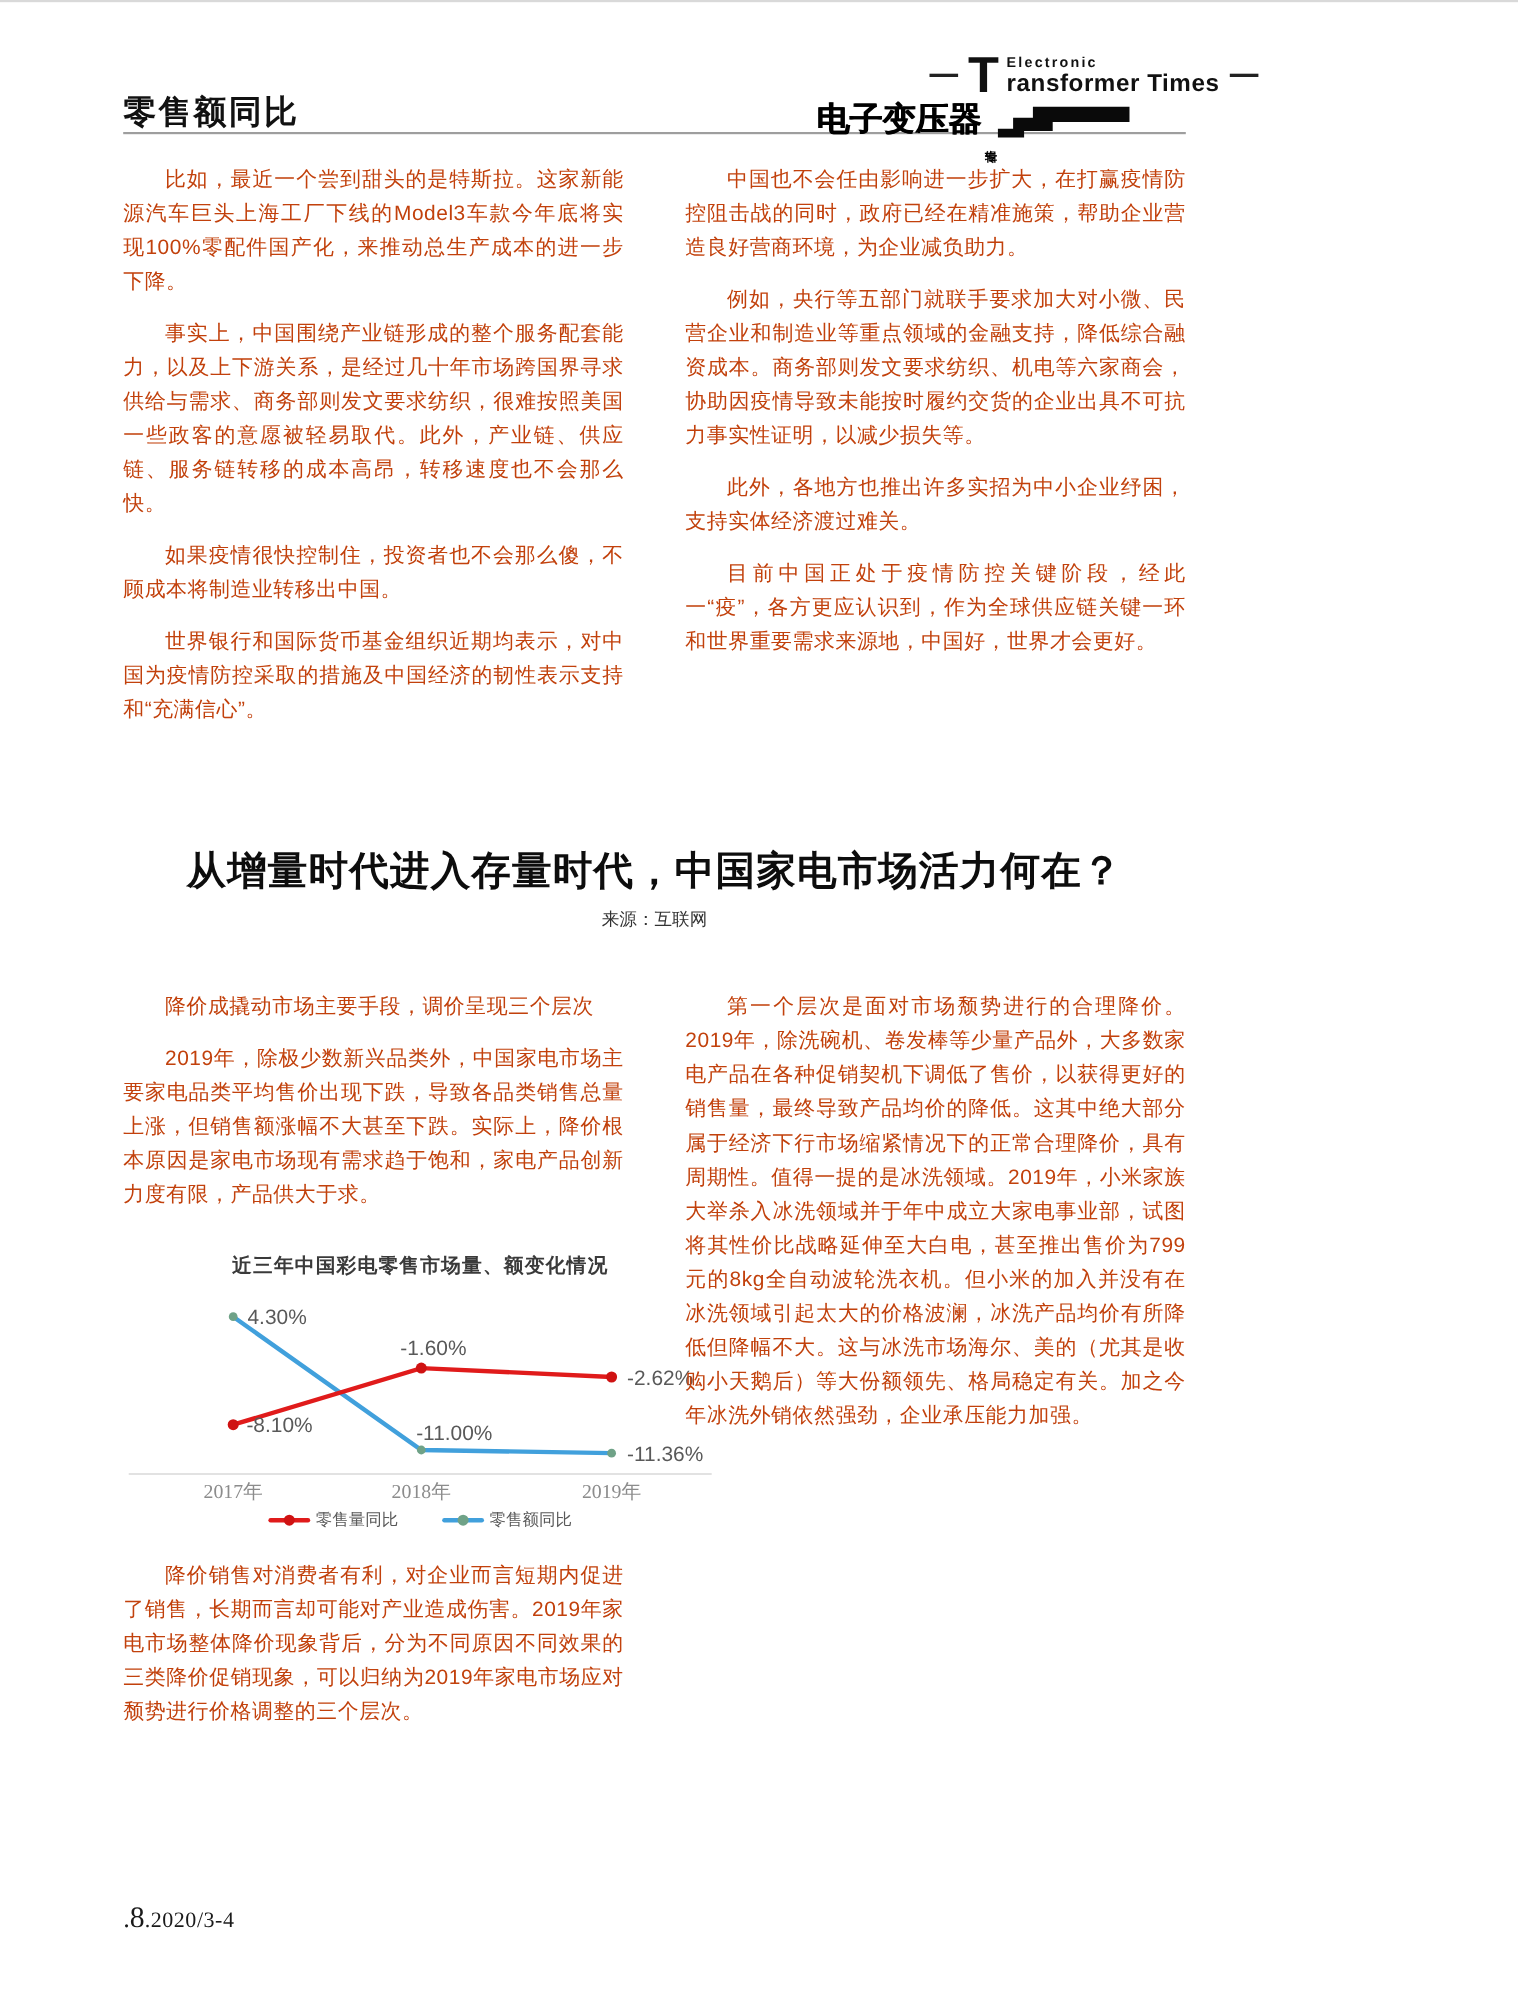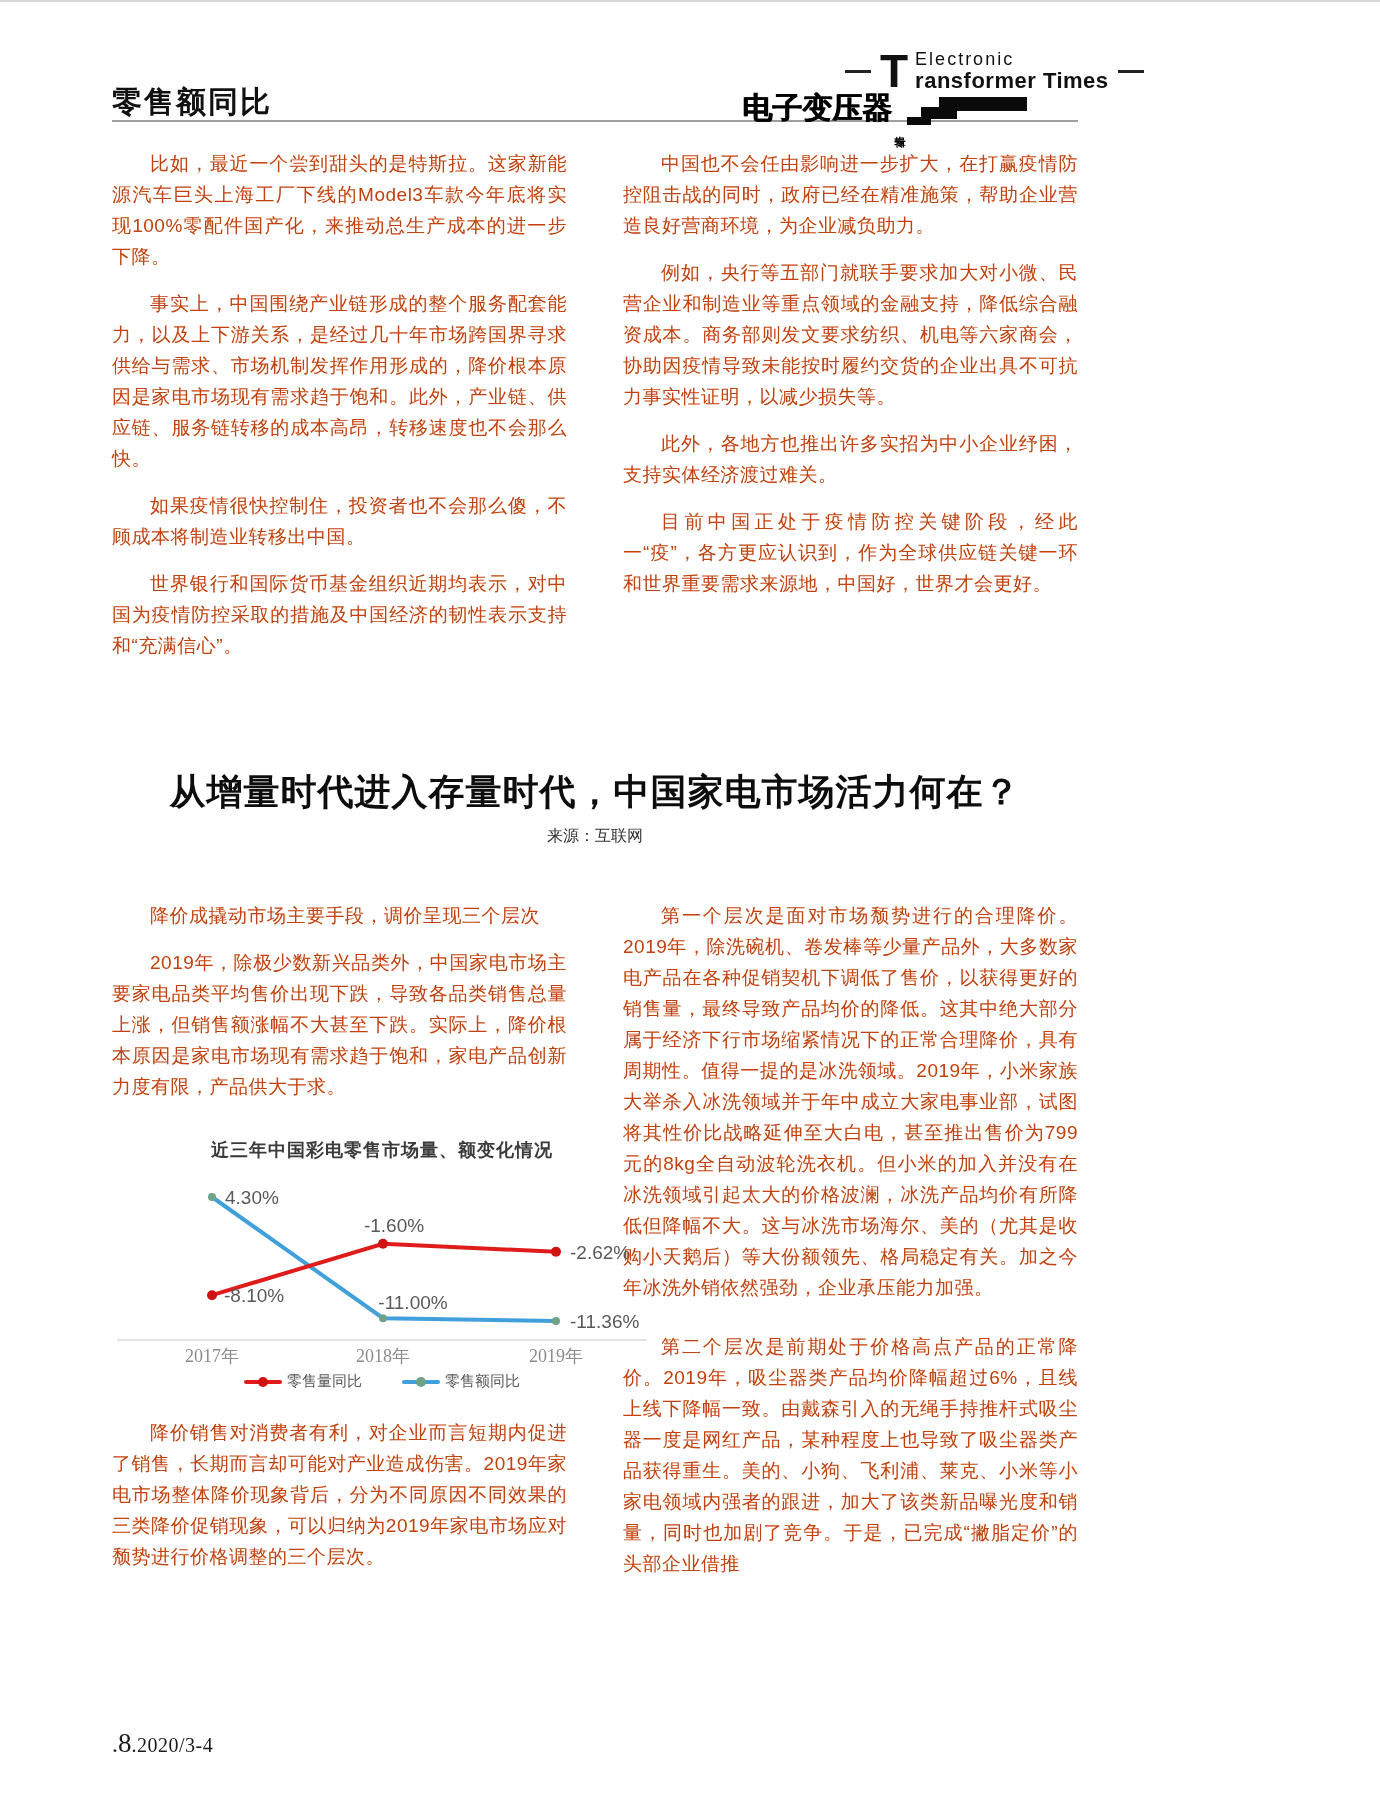--- a/index.html
+++ b/index.html
@@ -25,21 +25,21 @@
     position:absolute; left:112px; top:118px; width:966px; height:2px;
     background:#9e9e9e;
   }
   .ett-logo {
     position:absolute; left:845px; top:48px;
     display:flex; align-items:center; gap:9px; color:#111;
   }
   .ett-dash { width:26px; height:3px; background:#222; }
   .ett-T { font-size:46px; font-weight:bold; line-height:0.8; letter-spacing:-2px; }
   .ett-stack { display:flex; flex-direction:column; line-height:1; }
-  .ett-electronic { font-size:18px; font-weight:normal; letter-spacing:2px; }
+  .ett-electronic { font-size:13px; font-weight:bold; letter-spacing:2px; }
   .ett-times { font-size:22px; font-weight:bold; letter-spacing:0.5px; margin-top:2px; }
   .cn-logo {
     position:absolute; left:742px; top:86px;
     display:flex; align-items:flex-end;
   }
   .cn-logo-text {
     font-size:30px; font-weight:900; color:#000; letter-spacing:0px;
     text-shadow:1px 0 #000;
   }
   .cn-logo-sub {
@@ -126,21 +126,21 @@
       <span class="cn-logo-sub">专辑</span>
       <svg class="cn-logo-steps" width="120" height="36" viewBox="0 0 120 36">
         <path d="M0 34 L0 26 L14 26 L14 16 L32 16 L32 6 L120 6 L120 20 L50 20 L50 28 L24 28 L24 34 Z" fill="#0a0a0a"></path>
       </svg>
     </div>
   </div>
 
   <section class="two-col article1">
     <div class="col">
       <p>比如，最近一个尝到甜头的是特斯拉。这家新能源汽车巨头上海工厂下线的Model3车款今年底将实现100%零配件国产化，来推动总生产成本的进一步下降。</p>
-      <p>事实上，中国围绕产业链形成的整个服务配套能力，以及上下游关系，是经过几十年市场跨国界寻求供给与需求、市场机制发挥作用形成的，降价根本原因是家电市场现有需求趋于饱和。此外，产业链、供应链、服务链转移的成本高昂，转移速度也不会那么快。</p>
+      <p>事实上，中国围绕产业链形成的整个服务配套能力，以及上下游关系，是经过几十年市场跨国界寻求供给与需求、商务部则发文要求纺织，很难按照美国一些政客的意愿被轻易取代。此外，产业链、供应链、服务链转移的成本高昂，转移速度也不会那么快。</p>
       <p>如果疫情很快控制住，投资者也不会那么傻，不顾成本将制造业转移出中国。</p>
       <p>世界银行和国际货币基金组织近期均表示，对中国为疫情防控采取的措施及中国经济的韧性表示支持和“充满信心”。</p>
     </div>
     <div class="col">
       <p>中国也不会任由影响进一步扩大，在打赢疫情防控阻击战的同时，政府已经在精准施策，帮助企业营造良好营商环境，为企业减负助力。</p>
       <p>例如，央行等五部门就联手要求加大对小微、民营企业和制造业等重点领域的金融支持，降低综合融资成本。商务部则发文要求纺织、机电等六家商会，协助因疫情导致未能按时履约交货的企业出具不可抗力事实性证明，以减少损失等。</p>
       <p>此外，各地方也推出许多实招为中小企业纾困，支持实体经济渡过难关。</p>
       <p>目前中国正处于疫情防控关键阶段，经此一“疫”，各方更应认识到，作为全球供应链关键一环和世界重要需求来源地，中国好，世界才会更好。</p>
     </div>
   </section>
@@ -188,21 +188,20 @@
               </span>
             <span class="legend-label">零售额同比</span>
           </div>
         </div>
       </div>
 
       <p>降价销售对消费者有利，对企业而言短期内促进了销售，长期而言却可能对产业造成伤害。2019年家电市场整体降价现象背后，分为不同原因不同效果的三类降价促销现象，可以归纳为2019年家电市场应对颓势进行价格调整的三个层次。</p>
     </div>
     <div class="col">
       <p>第一个层次是面对市场颓势进行的合理降价。2019年，除洗碗机、卷发棒等少量产品外，大多数家电产品在各种促销契机下调低了售价，以获得更好的销售量，最终导致产品均价的降低。这其中绝大部分属于经济下行市场缩紧情况下的正常合理降价，具有周期性。值得一提的是冰洗领域。2019年，小米家族大举杀入冰洗领域并于年中成立大家电事业部，试图将其性价比战略延伸至大白电，甚至推出售价为799元的8kg全自动波轮洗衣机。但小米的加入并没有在冰洗领域引起太大的价格波澜，冰洗产品均价有所降低但降幅不大。这与冰洗市场海尔、美的（尤其是收购小天鹅后）等大份额领先、格局稳定有关。加之今年冰洗外销依然强劲，企业承压能力加强。</p>
-      <p style="margin-top:28px">第二个层次是前期处于价格高点产品的正常降价。2019年，吸尘器类产品均价降幅超过6%，且线上线下降幅一致。由戴森引入的无绳手持推杆式吸尘器一度是网红产品，某种程度上也导致了吸尘器类产品获得重生。美的、小狗、飞利浦、莱克、小米等小家电领域内强者的跟进，加大了该类新品曝光度和销量，同时也加剧了竞争。于是，已完成“撇脂定价”的头部企业借推</p>
     </div>
   </section>
 
   <div class="footer">
     <span class="footer-dot">.</span>
     <span class="footer-num">8</span>
     <span class="footer-rest">.2020/3-4</span>
   </div>
 
 </div>

